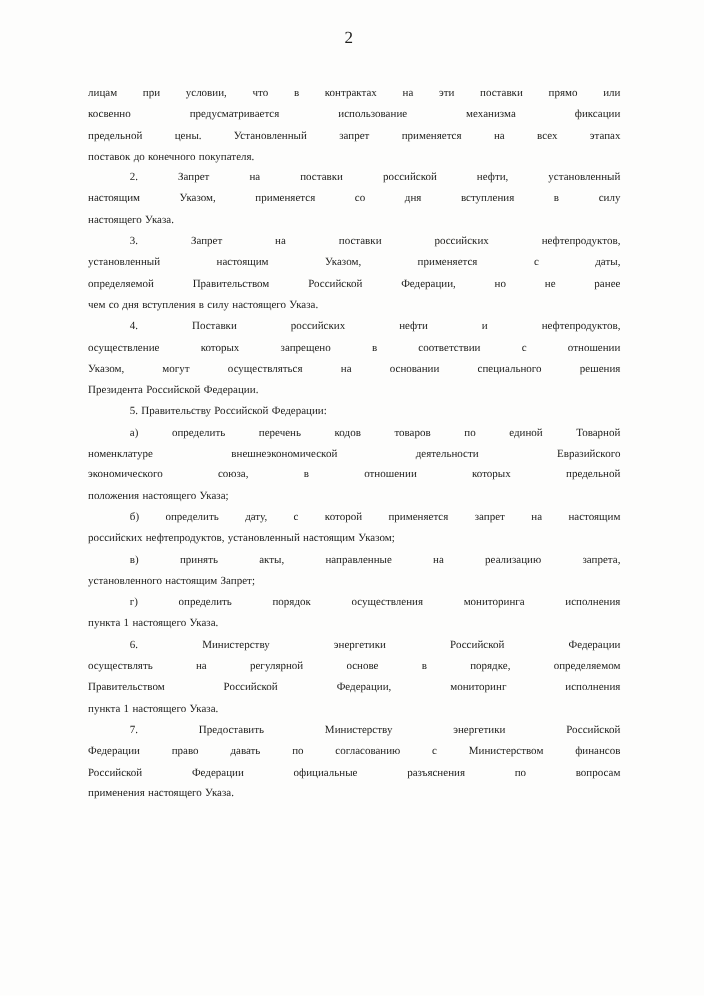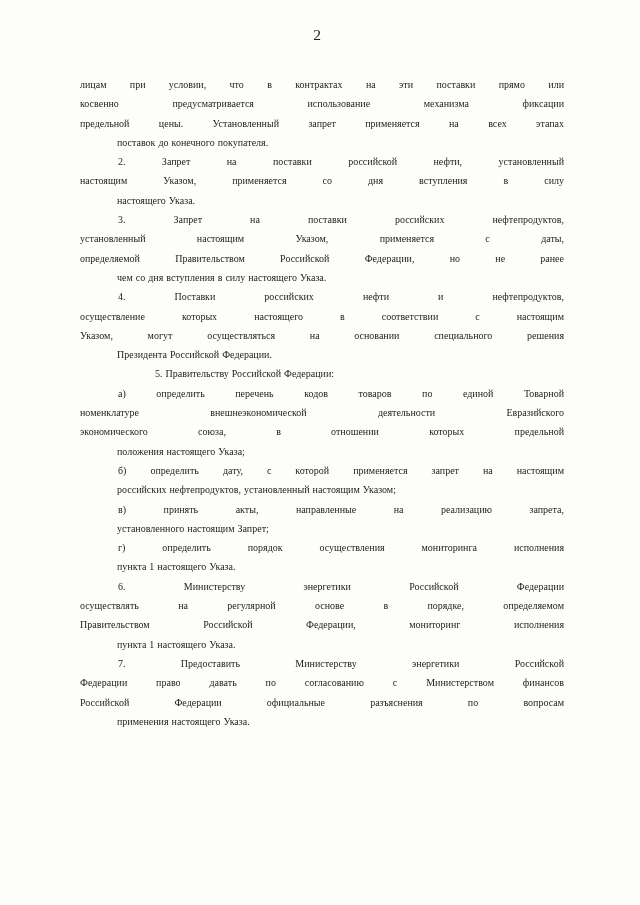--- a/index.html
+++ b/index.html
@@ -39,21 +39,20 @@
   }
   .line {
     font-size: 10px;
     line-height: 19.3px;
     text-align: justify;
     text-align-last: justify;
     word-spacing: 0.5px;
   }
   .line.last {
     text-align-last: left;
-    margin-left: 37px;
   }
   .line.indent {
     text-indent: 38px;
   }
 </style>
 </head>
 <body>
 
 <div class="page">
   <div class="page-number">2</div>
@@ -70,21 +69,21 @@
         <div class="line last">настоящего Указа.</div>
       </div>
       <div class="para">
         <div class="line indent">3. Запрет на поставки российских нефтепродуктов,</div>
         <div class="line">установленный настоящим Указом, применяется с даты,</div>
         <div class="line">определяемой Правительством Российской Федерации, но не ранее</div>
         <div class="line last">чем со дня вступления в силу настоящего Указа.</div>
       </div>
       <div class="para">
         <div class="line indent">4. Поставки российских нефти и нефтепродуктов,</div>
-        <div class="line">осуществление которых настоящего в соответствии с настоящим</div>
+        <div class="line">осуществление которых запрещено в соответствии с отношении</div>
         <div class="line">Указом, могут осуществляться на основании специального решения</div>
         <div class="line last">Президента Российской Федерации.</div>
       </div>
       <div class="para">
         <div class="line last indent">5. Правительству Российской Федерации:</div>
       </div>
       <div class="para">
         <div class="line indent">а) определить перечень кодов товаров по единой Товарной</div>
         <div class="line">номенклатуре внешнеэкономической деятельности Евразийского</div>
         <div class="line">экономического союза, в отношении которых предельной</div>

